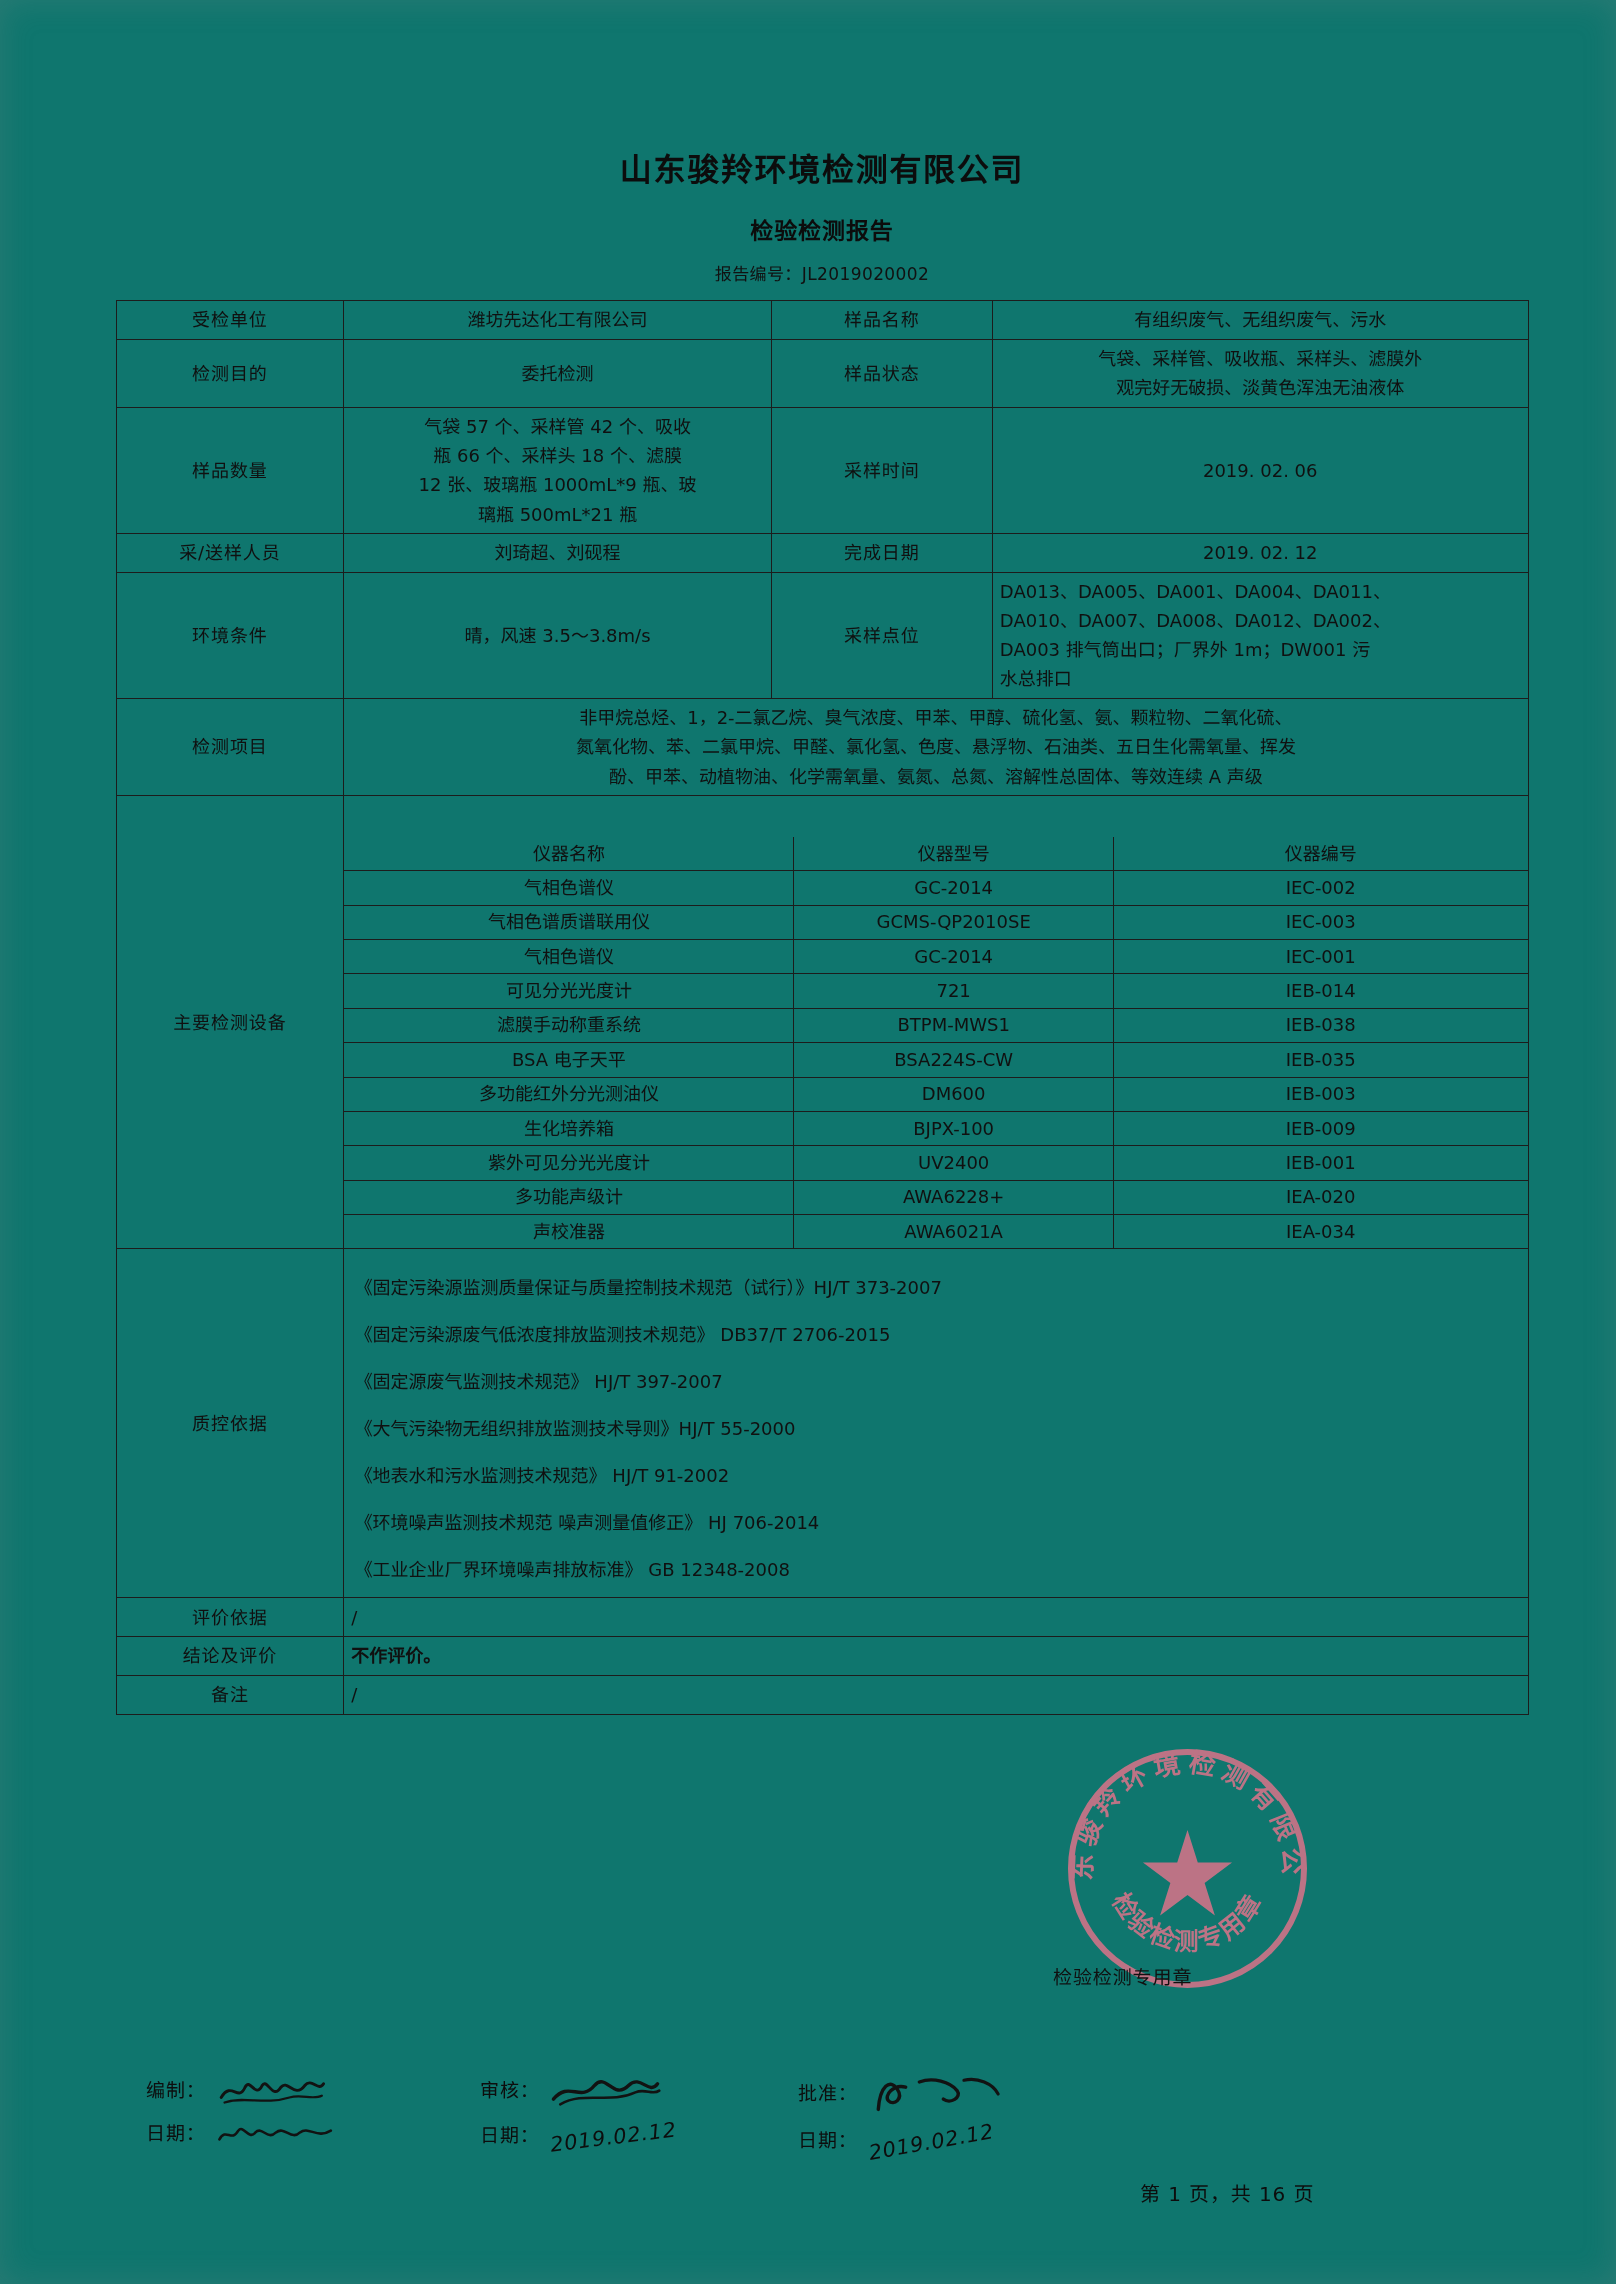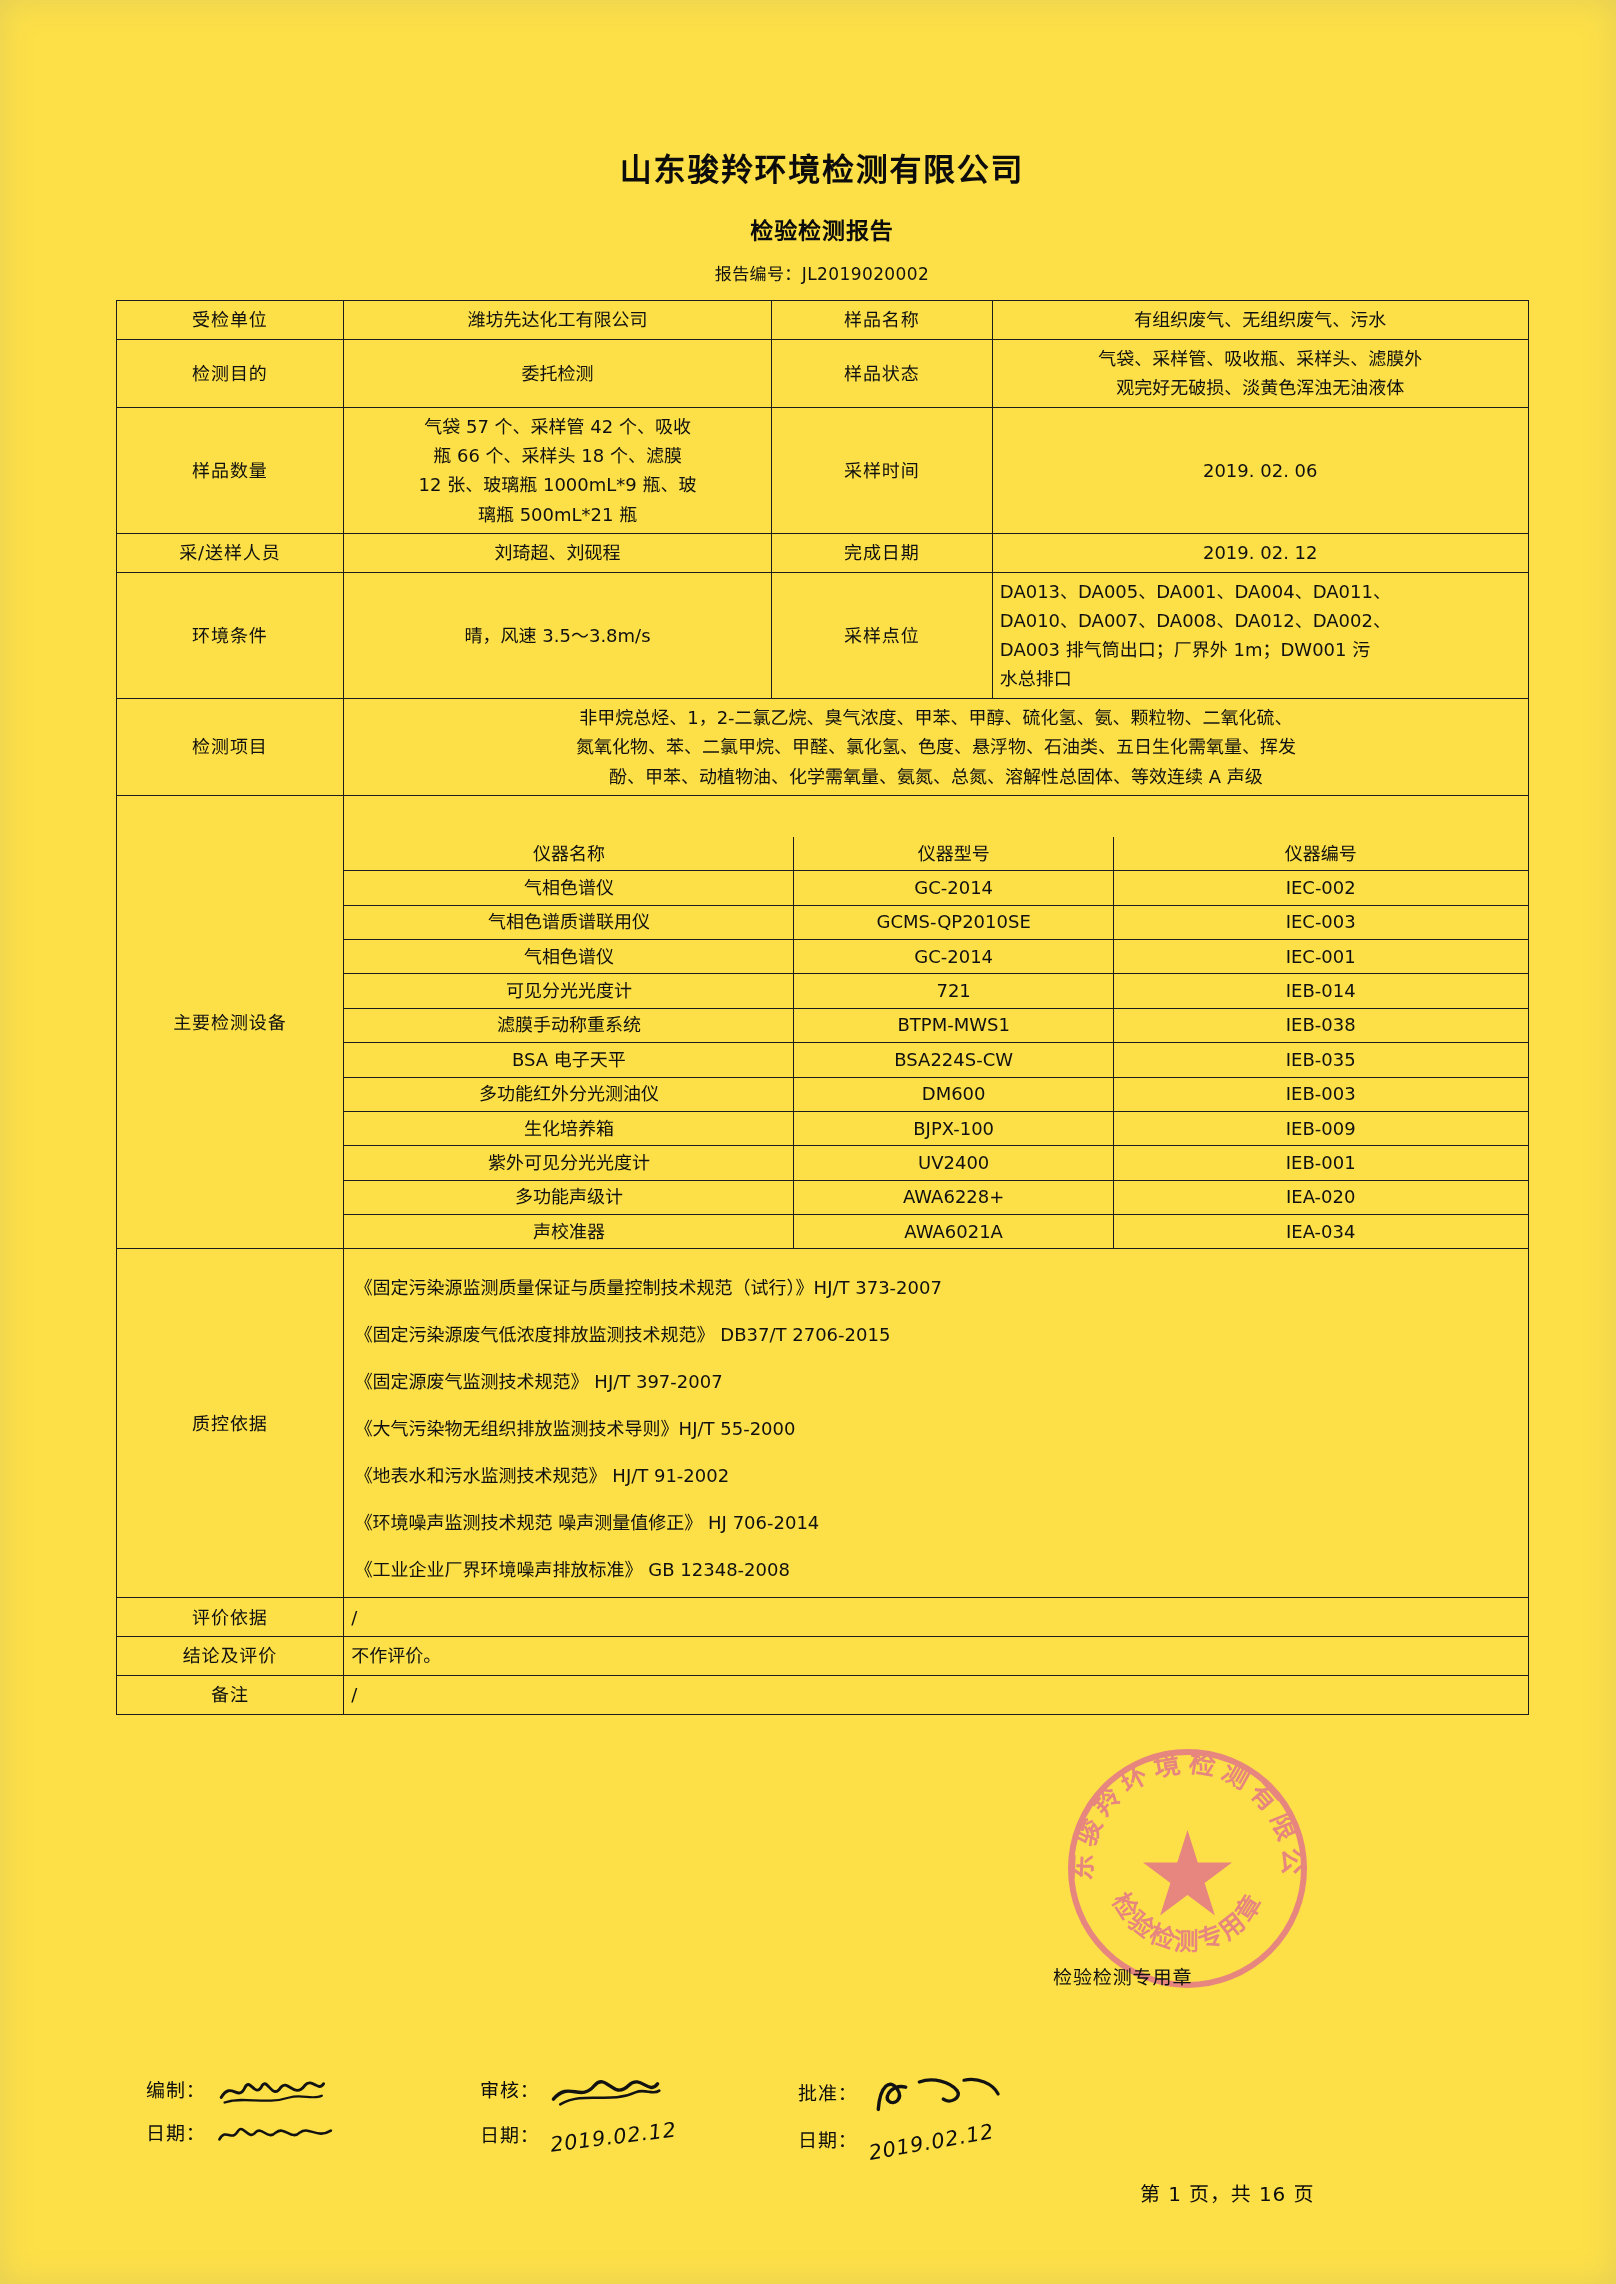--- a/index.html
+++ b/index.html
@@ -9,21 +9,21 @@
     background: #8a8a8a;
   }
   body {
     font-family: "DejaVu Sans", "Liberation Sans", sans-serif;
   }
   .page {
     position: relative;
     width: 1616px;
     height: 2284px;
     margin: 0 auto;
-    background: #fde047;
+    background: #0f766e;
     box-sizing: border-box;
     overflow: hidden;
   }
   
   .page::before {
     content: "";
     position: absolute;
     inset: 0;
     pointer-events: none;
     box-shadow: inset 0 0 33px rgba(140,140,140,0.22);
@@ -118,21 +118,21 @@
 
   
   .qc-list { padding: 5.1px 0 5.1px 3.4px; }
   .qc-list div {
     font-size: 18px;
     line-height: 2.0;
     white-space: nowrap;
     margin-top: 11px;
   }
 
-  .concl { min-height: 82px; vertical-align: top; padding-top: 8.6px; }
+  .concl { min-height: 82px; vertical-align: top; padding-top: 8.6px; font-weight: bold; }
 
   
   .seal {
     position: absolute;
     left: 1059px;
     top: 1740px;
     width: 257px;
     height: 257px;
     pointer-events: none;
     opacity: 0.82;

